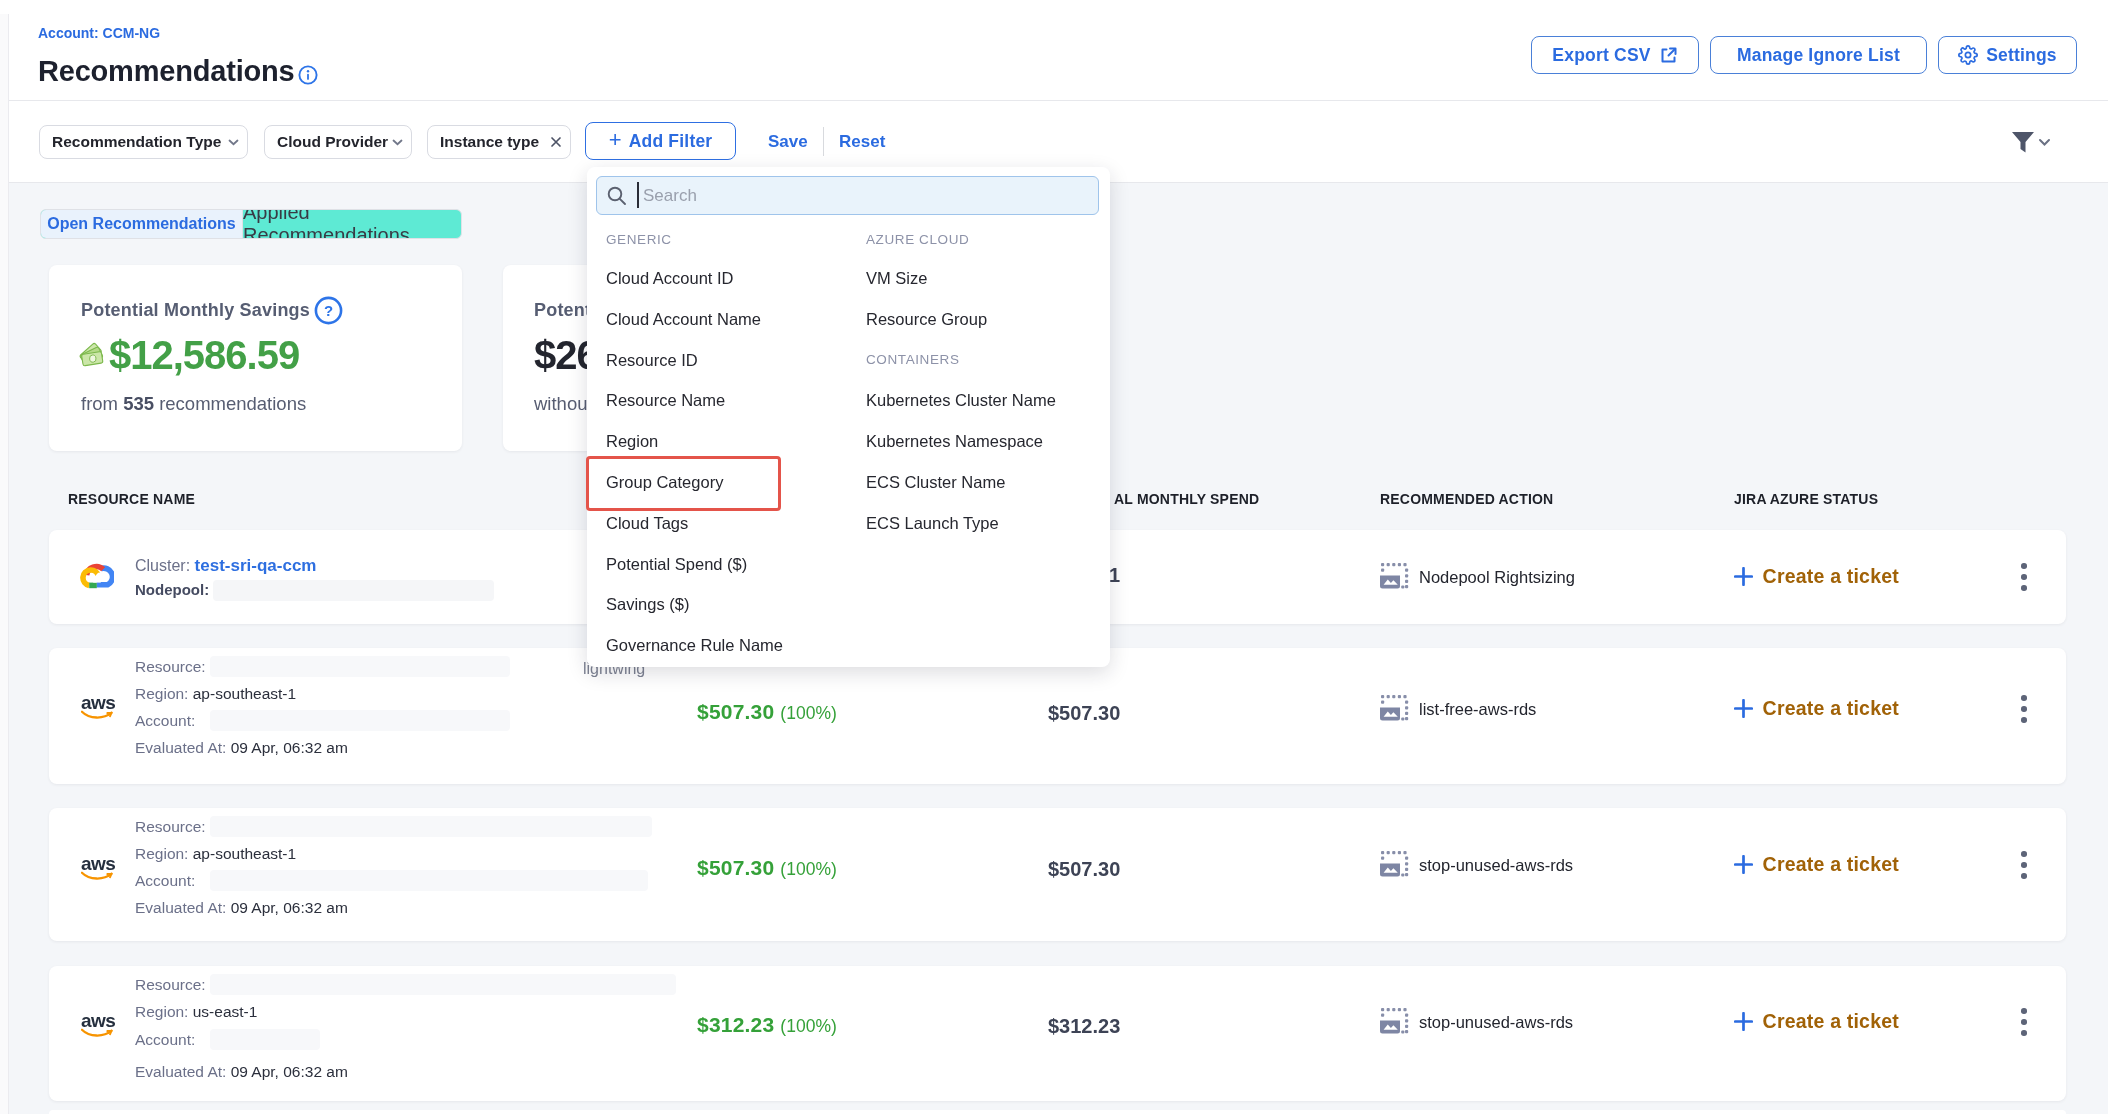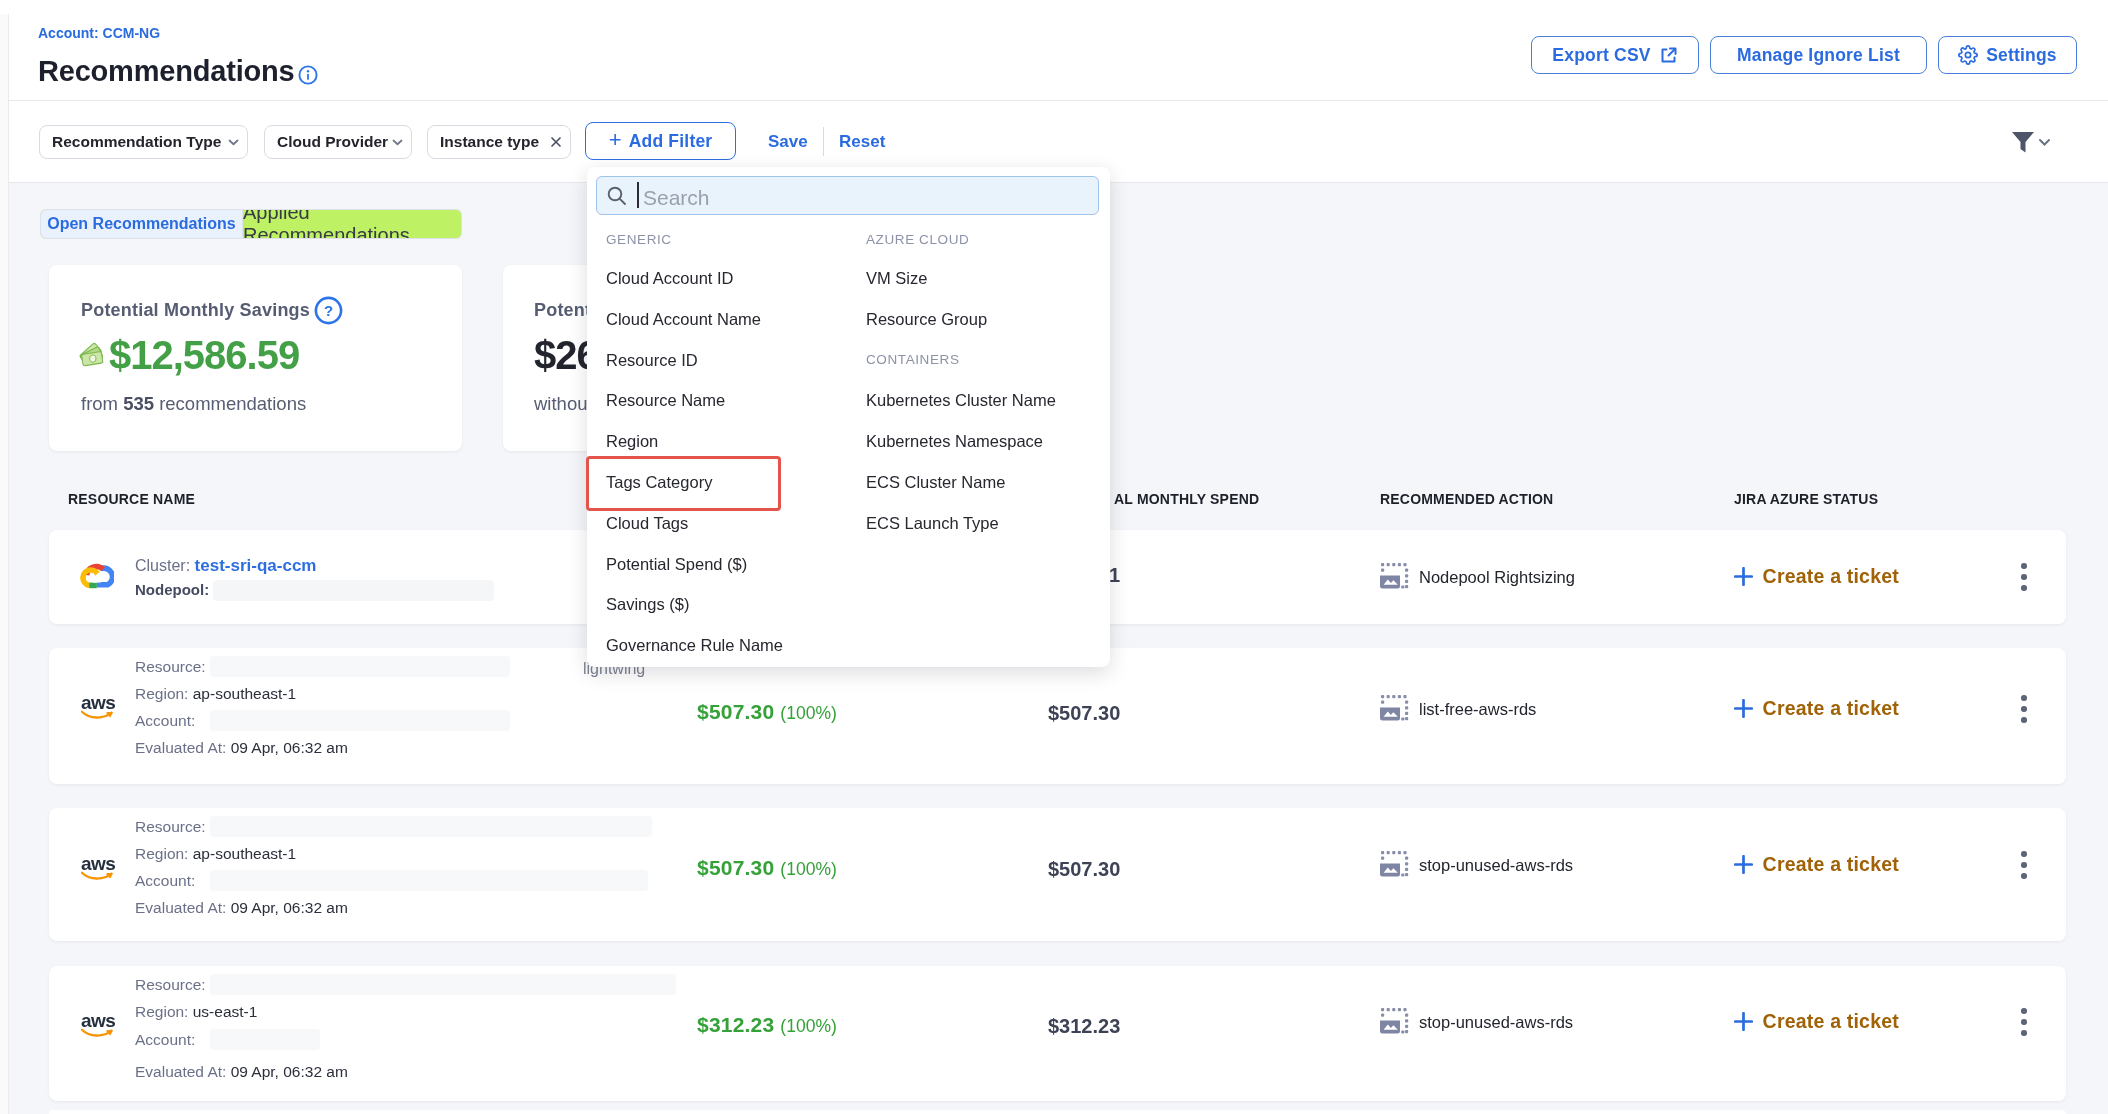--- a/index.html
+++ b/index.html
@@ -71,21 +71,21 @@
     </svg></div>
 <div class="btn" style="left:585px;top:122px;width:151px;height:38px;border-color:#2e6fe2;gap:7px"><span style="font-size:22px;font-weight:normal;margin-top:-2px">+</span> Add Filter</div>
 <div class="abs blue" style="left:768px;top:132px;font-size:17px;font-weight:bold">Save</div>
 <div class="abs" style="left:823px;top:127px;width:1px;height:29px;background:#d8dade"></div>
 <div class="abs blue" style="left:839px;top:132px;font-size:17px;font-weight:bold">Reset</div>
 <svg class="abs" style="left:2011px;top:131px" width="42" height="23" viewBox="0 0 42 23">
     <path d="M1 1 H23 L14.5 11 V21.5 L9.5 18 V11 Z" fill="#4e5569"></path>
     <path d="M29 9 L33.5 13.5 L38 9" fill="none" stroke="#6a7183" stroke-width="2" stroke-linecap="round"></path>
   </svg>
 
-<div class="abs" style="left:40px;top:209px;width:422px;height:30px;border:1px solid #dfe1e6;border-radius:6px;background:#bef264;overflow:hidden;display:flex">
+<div class="abs" style="left:40px;top:209px;width:422px;height:30px;border:1px solid #dfe1e6;border-radius:6px;background:#5eead4;overflow:hidden;display:flex">
 <div style="width:202px;background:#e9f2fc;color:#2b6be0;font-weight:bold;font-size:16px;display:flex;align-items:center;justify-content:center;border-right:1px solid #dfe1e6">Open Recommendations</div>
 <div style="flex:1;color:#383b45;font-size:20px;display:flex;align-items:center;justify-content:center">Applied Recommendations</div>
 </div>
 
 <div class="card" style="left:49px;top:265px;width:413px;height:186px"></div>
 <div class="card" style="left:503px;top:265px;width:413px;height:186px"></div>
 <div class="abs" style="left:81px;top:300px;font-size:18px;font-weight:bold;color:#565d72;letter-spacing:.2px">Potential Monthly Savings</div>
 <svg class="abs" style="left:314px;top:296px" width="29" height="29" viewBox="0 0 29 29">
     <circle cx="14.5" cy="14.5" r="12.6" fill="none" stroke="#2d74e8" stroke-width="2.6"></circle>
     <text x="14.5" y="20" text-anchor="middle" font-family="Liberation Sans" font-size="15" font-weight="bold" fill="#2d74e8">?</text>
@@ -280,29 +280,29 @@
 
 <div class="abs" style="left:49px;top:1110px;width:2017px;height:4px;background:#fff;border-radius:8px 8px 0 0"></div>
 
 <div class="abs" style="left:587px;top:167px;width:523px;height:500px;background:#fff;border-radius:8px;box-shadow:0 6px 20px rgba(30,30,50,.15);z-index:50"></div>
 <div class="abs" style="left:596px;top:176px;width:503px;height:39px;border:1.5px solid #9fc4eb;border-radius:6px;background:#e9f3fb;z-index:51"></div>
 <svg class="abs" style="left:606px;top:185px;z-index:52" width="22" height="22" viewBox="0 0 22 22" fill="none" stroke="#5b6170" stroke-width="1.9" stroke-linecap="round">
     <circle cx="9" cy="9" r="6.3"></circle>
     <path d="M13.8 13.8 L19 19"></path>
   </svg>
 <div class="abs" style="left:637px;top:182px;width:1.8px;height:26px;background:#2a2d38;z-index:52"></div>
-<div class="abs" style="left:643px;top:186px;font-size:21px;color:#9aa0ad;z-index:52">Search</div>
+<div class="abs" style="left:643px;top:186px;font-size:17px;color:#9aa0ad;z-index:52">Search</div>
 
 <div class="slabel" style="left:606px;top:232px;z-index:52">GENERIC</div>
 <div class="item" style="left:606px;top:269px;z-index:52">Cloud Account ID</div>
 <div class="item" style="left:606px;top:310px;z-index:52">Cloud Account Name</div>
 <div class="item" style="left:606px;top:351px;z-index:52">Resource ID</div>
 <div class="item" style="left:606px;top:391px;z-index:52">Resource Name</div>
 <div class="item" style="left:606px;top:432px;z-index:52">Region</div>
-<div class="item" style="left:606px;top:473px;z-index:52">Tags Category</div>
+<div class="item" style="left:606px;top:473px;z-index:52">Group Category</div>
 <div class="item" style="left:606px;top:514px;z-index:52">Cloud Tags</div>
 <div class="item" style="left:606px;top:555px;z-index:52">Potential Spend ($)</div>
 <div class="item" style="left:606px;top:595px;z-index:52">Savings ($)</div>
 <div class="item" style="left:606px;top:636px;z-index:52">Governance Rule Name</div>
 
 <div class="slabel" style="left:866px;top:232px;z-index:52">AZURE CLOUD</div>
 <div class="item" style="left:866px;top:269px;z-index:52">VM Size</div>
 <div class="item" style="left:866px;top:310px;z-index:52">Resource Group</div>
 <div class="slabel" style="left:866px;top:352px;z-index:52">CONTAINERS</div>
 <div class="item" style="left:866px;top:391px;z-index:52">Kubernetes Cluster Name</div>

